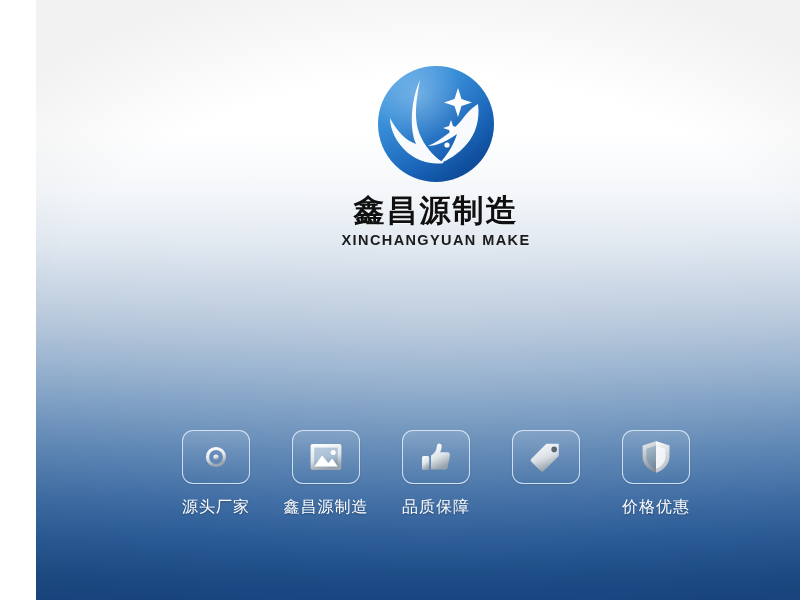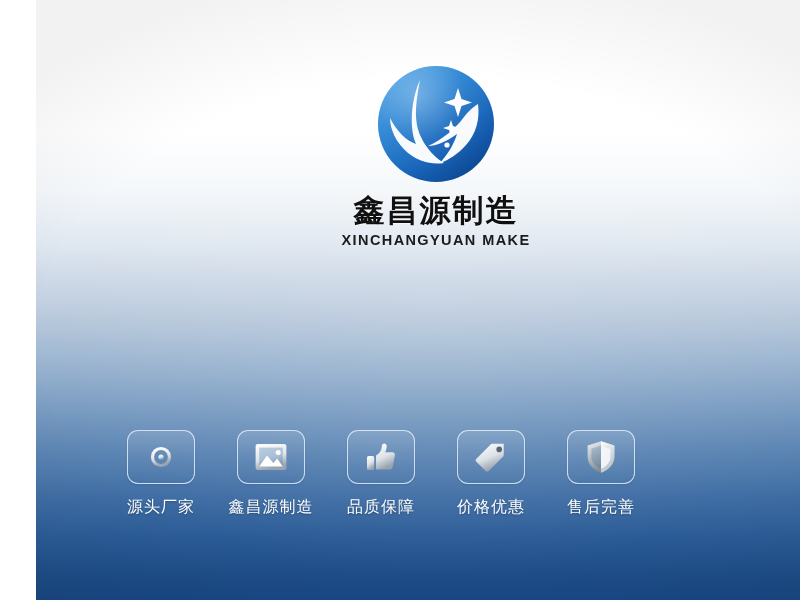--- a/index.html
+++ b/index.html
@@ -103,21 +103,21 @@
     white-space: nowrap;
   }
 
   
   .features {
     position: absolute;
     top: 430px;
     left: 70px;
     width: 660px;
     display: flex;
-    justify-content: flex-start;
+    justify-content: center;
     align-items: flex-start;
     z-index: 3;
   }
 
   .feature {
     width: 110px;
     text-align: center;
   }
 
   .feature-badge {
@@ -267,21 +267,20 @@
               <stop offset="58%" stop-color="#dde2e7"></stop>
               <stop offset="100%" stop-color="#95a0aa"></stop>
             </linearGradient>
           </defs>
           <path d="M16.6 2.4 L29.6 2.4 L29.6 15.4 L13.8 31.2
                    C12.9 32.1 11.5 32.1 10.6 31.2 L0.8 21.4
                    C-0.1 20.5 -0.1 19.1 0.8 18.2 Z" transform="translate(0.6,0.4) scale(0.95)" fill="url(#mg4)"></path>
           <circle cx="24.2" cy="8.4" r="2.8" fill="#5a6670"></circle>
         </svg>
       </div>
-      <div class="feature-label">价格优惠</div>
     </div>
 
     <div class="feature">
       <div class="feature-badge">
         <svg width="30" height="34" viewBox="0 0 30 34">
           <defs>
             <linearGradient id="mg5a" x1="0" y1="0" x2="0.4" y2="1">
               <stop offset="0%" stop-color="#eef1f4"></stop>
               <stop offset="100%" stop-color="#7d8790"></stop>
             </linearGradient>
@@ -291,17 +290,17 @@
             </linearGradient>
           </defs>
           <path d="M15 1.2 L28.4 5.6 L28.4 16.4 C28.4 24.2 22.6 30 15 32.8
                    C7.4 30 1.6 24.2 1.6 16.4 L1.6 5.6 Z" fill="url(#mg5a)"></path>
           <path d="M15 1.2 L28.4 5.6 L28.4 16.4 C28.4 24.2 22.6 30 15 32.8 Z" fill="url(#mg5b)"></path>
           <path d="M15 5.6 L24.6 8.8 L24.6 16.4 C24.6 22 20.6 26.4 15 28.8
                    C9.4 26.4 5.4 22 5.4 16.4 L5.4 8.8 Z" fill="#3a6f9e" opacity="0.30"></path>
           <path d="M15 5.6 L24.6 8.8 L24.6 16.4 C24.6 22 20.6 26.4 15 28.8 Z" fill="#ffffff" opacity="0.85"></path>
         </svg>
       </div>
-      <div class="feature-label">售后完善</div>
+      <div class="feature-label">价格优惠</div>
     </div>
 
   </div>
 </div>
 
 </body></html>

